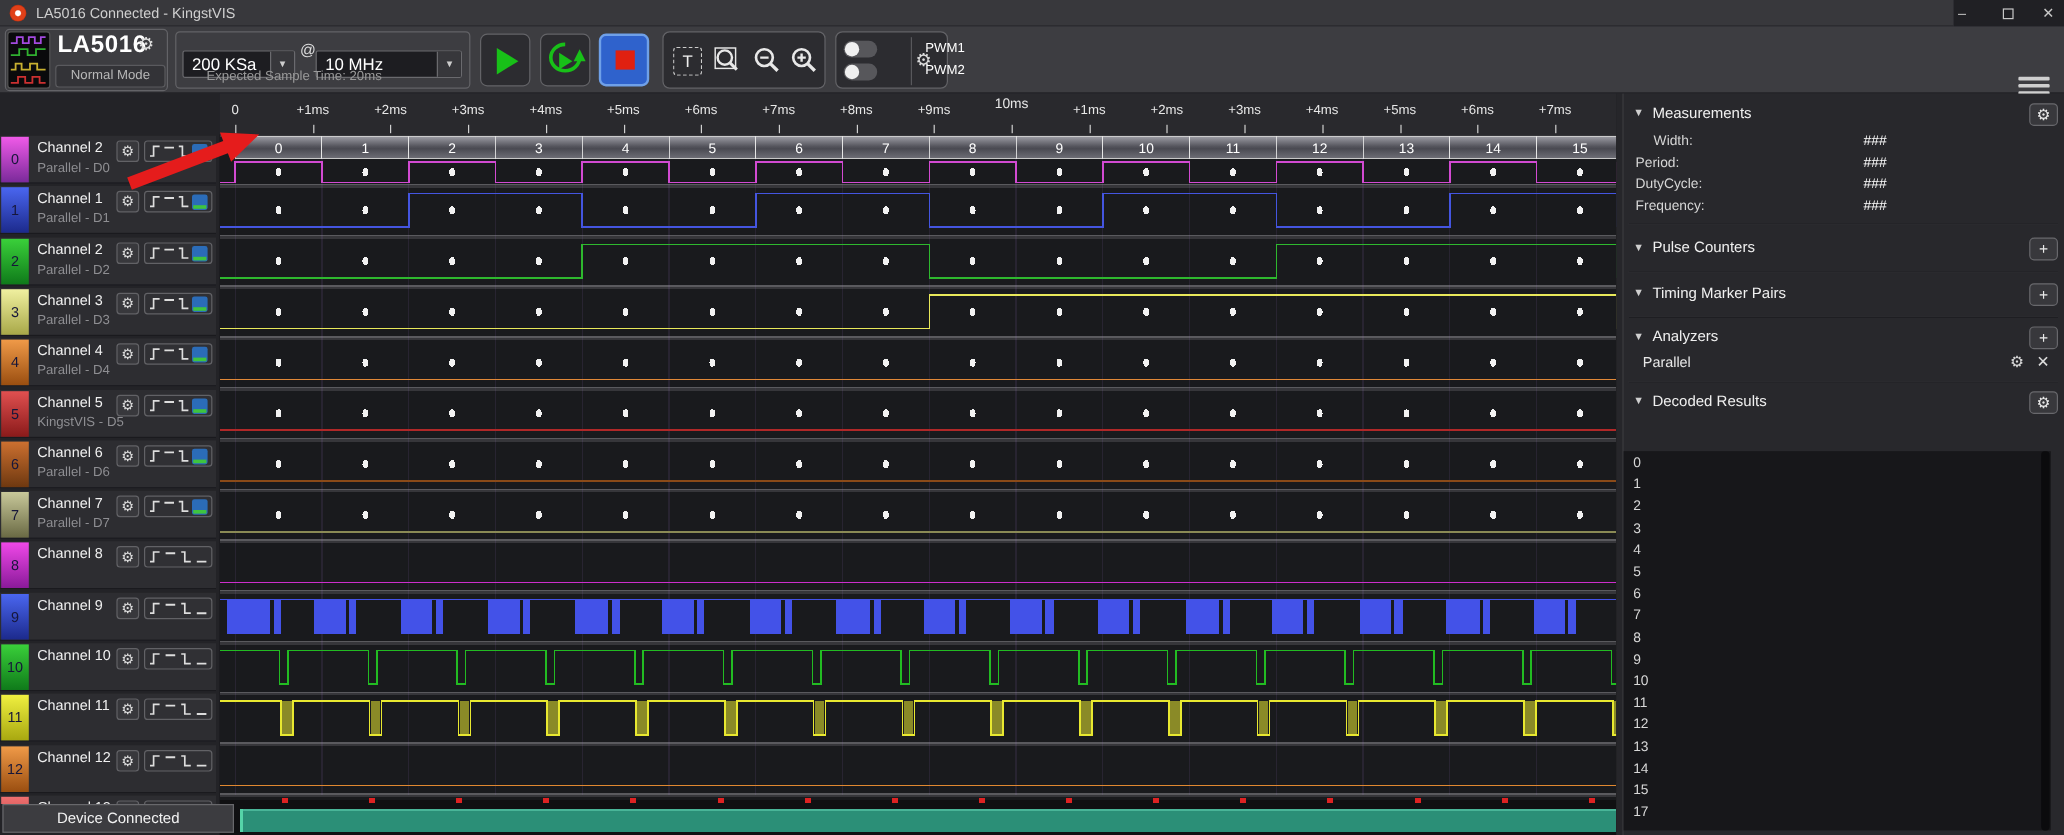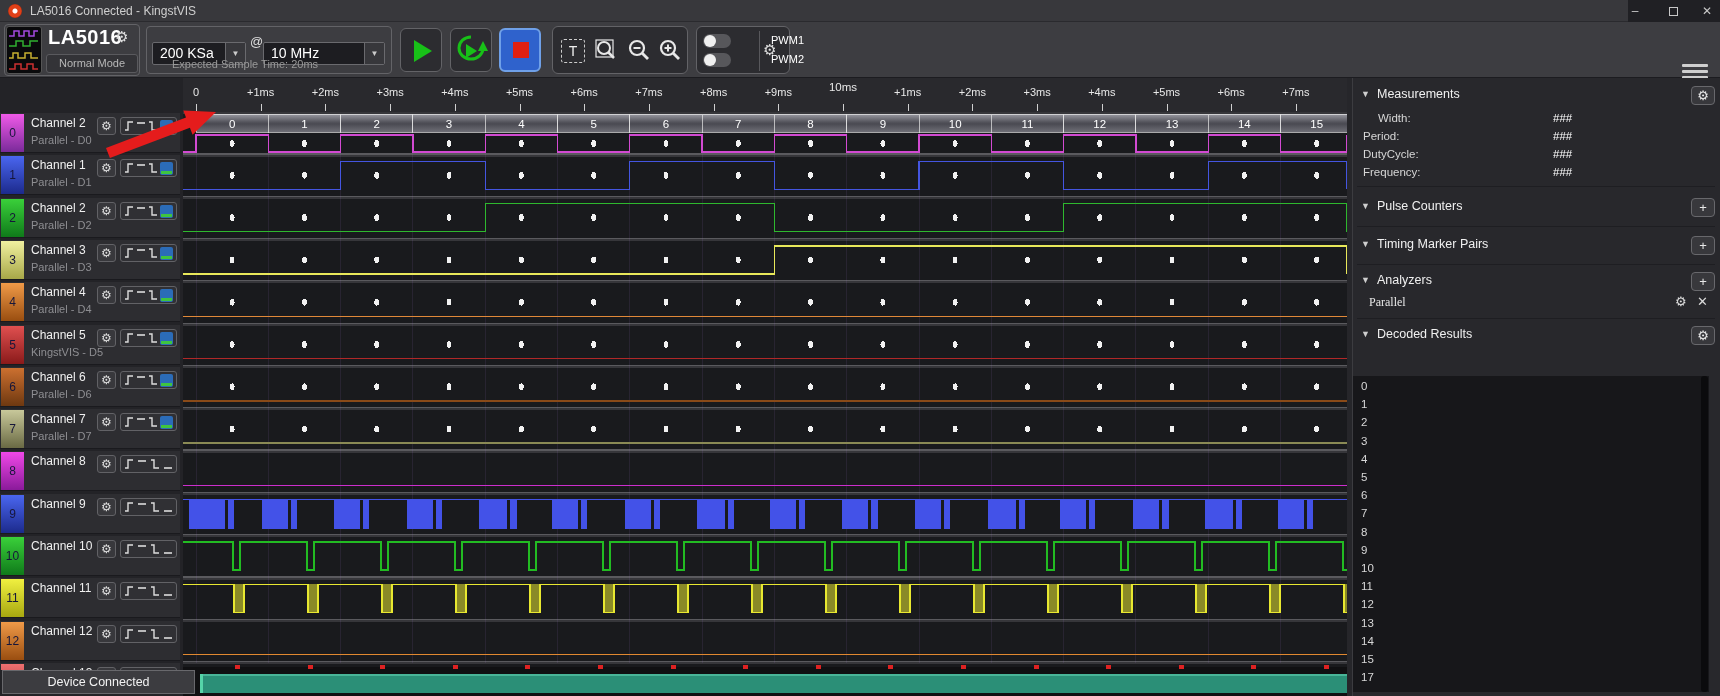--- a/index.html
+++ b/index.html
@@ -847,21 +847,21 @@
       <span class="sect-title">Timing Marker Pairs</span>
       <span class="sq-btn" style="top:0;">+</span>
     </div>
     <div class="sep" style="top:186px;"></div>
 
     <div class="sect-head" style="top:194px;">
       <span class="sect-tri">▼</span>
       <span class="sect-title">Analyzers</span>
       <span class="sq-btn" style="top:0;">+</span>
     </div>
-    <div id="analyzer-item" class="abs" style="top:217px;font-family:Liberation Serif, serif;">Parallel</div>
+    <div id="analyzer-item" class="abs" style="top:217px;">Parallel</div>
     <div class="mini-icon" style="left:322px;top:216px;">⚙</div>
     <div class="mini-icon" style="left:344px;top:216px;">✕</div>
     <div class="sep" style="top:240px;"></div>
 
     <div class="sect-head" style="top:248px;">
       <span class="sect-tri">▼</span>
       <span class="sect-title">Decoded Results</span>
       <span class="sq-btn" style="top:0;">⚙</span>
     </div>
     <div id="decoded-list" class="abs">

